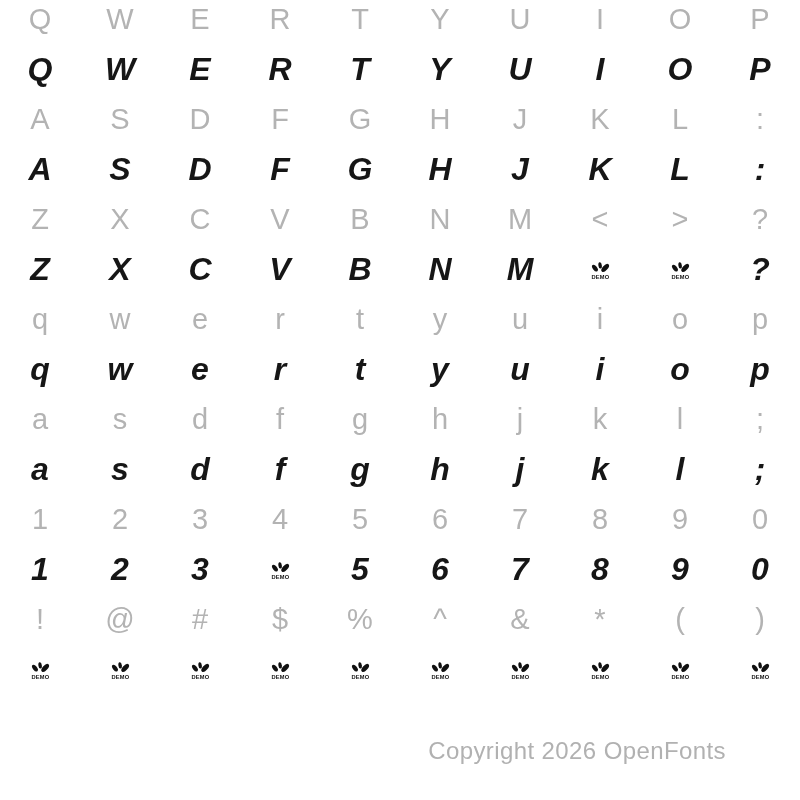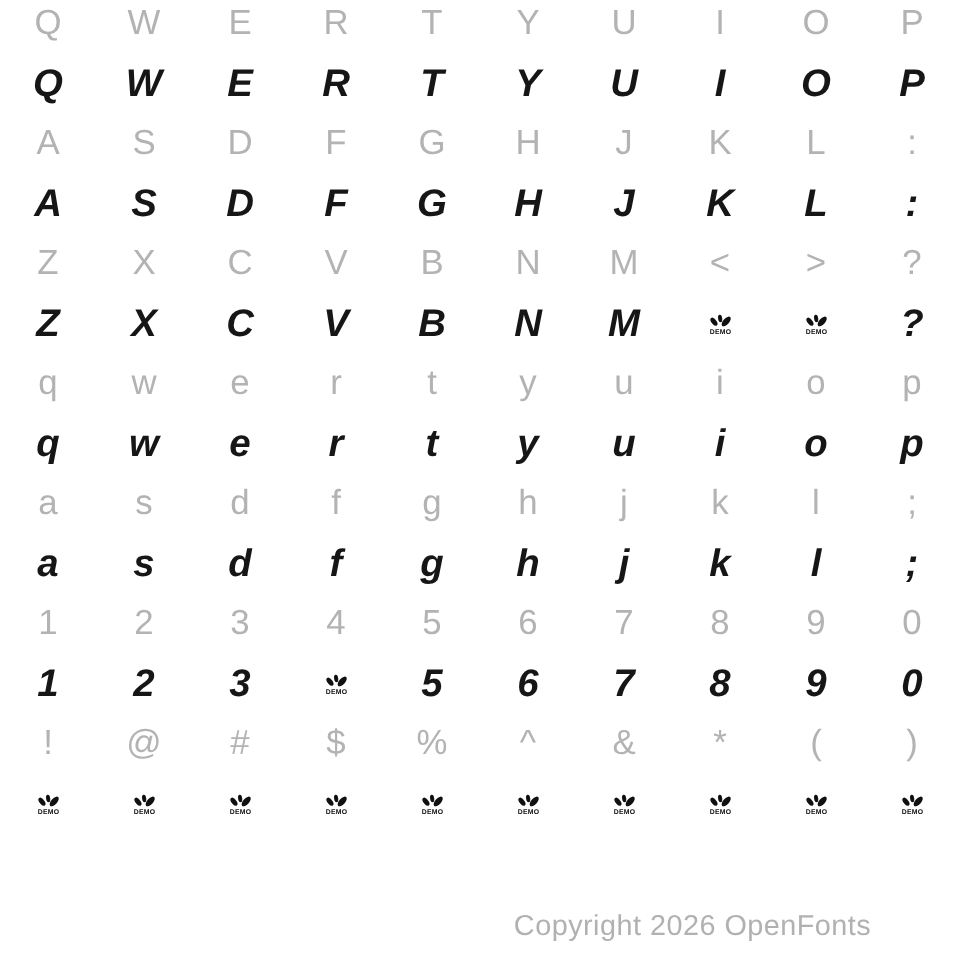--- a/index.html
+++ b/index.html
@@ -37,21 +37,21 @@
   .row.dark .cell {
     font: italic 700 32px/50px "Liberation Sans", sans-serif;
     color: var(--dark-color, #161616);
   }
   .demo-glyph {
     display: inline-block;
     vertical-align: baseline;
   }
   .footer-copyright {
     position: absolute;
-    top: 757px;
+    top: 736px;
     right: 74px;
     font: 24px/30px "Liberation Sans", sans-serif;
     letter-spacing: 0.4px;
     color: var(--footer-color, #b1b1b1);
   }
 </style>
 </head>
 <body style="--gray-color: #b3b3b3; --dark-color: #161616; --footer-color: #b1b1b1; background: rgb(255, 255, 255);">
 
 <div class="specimen" id="glyph-grid">

